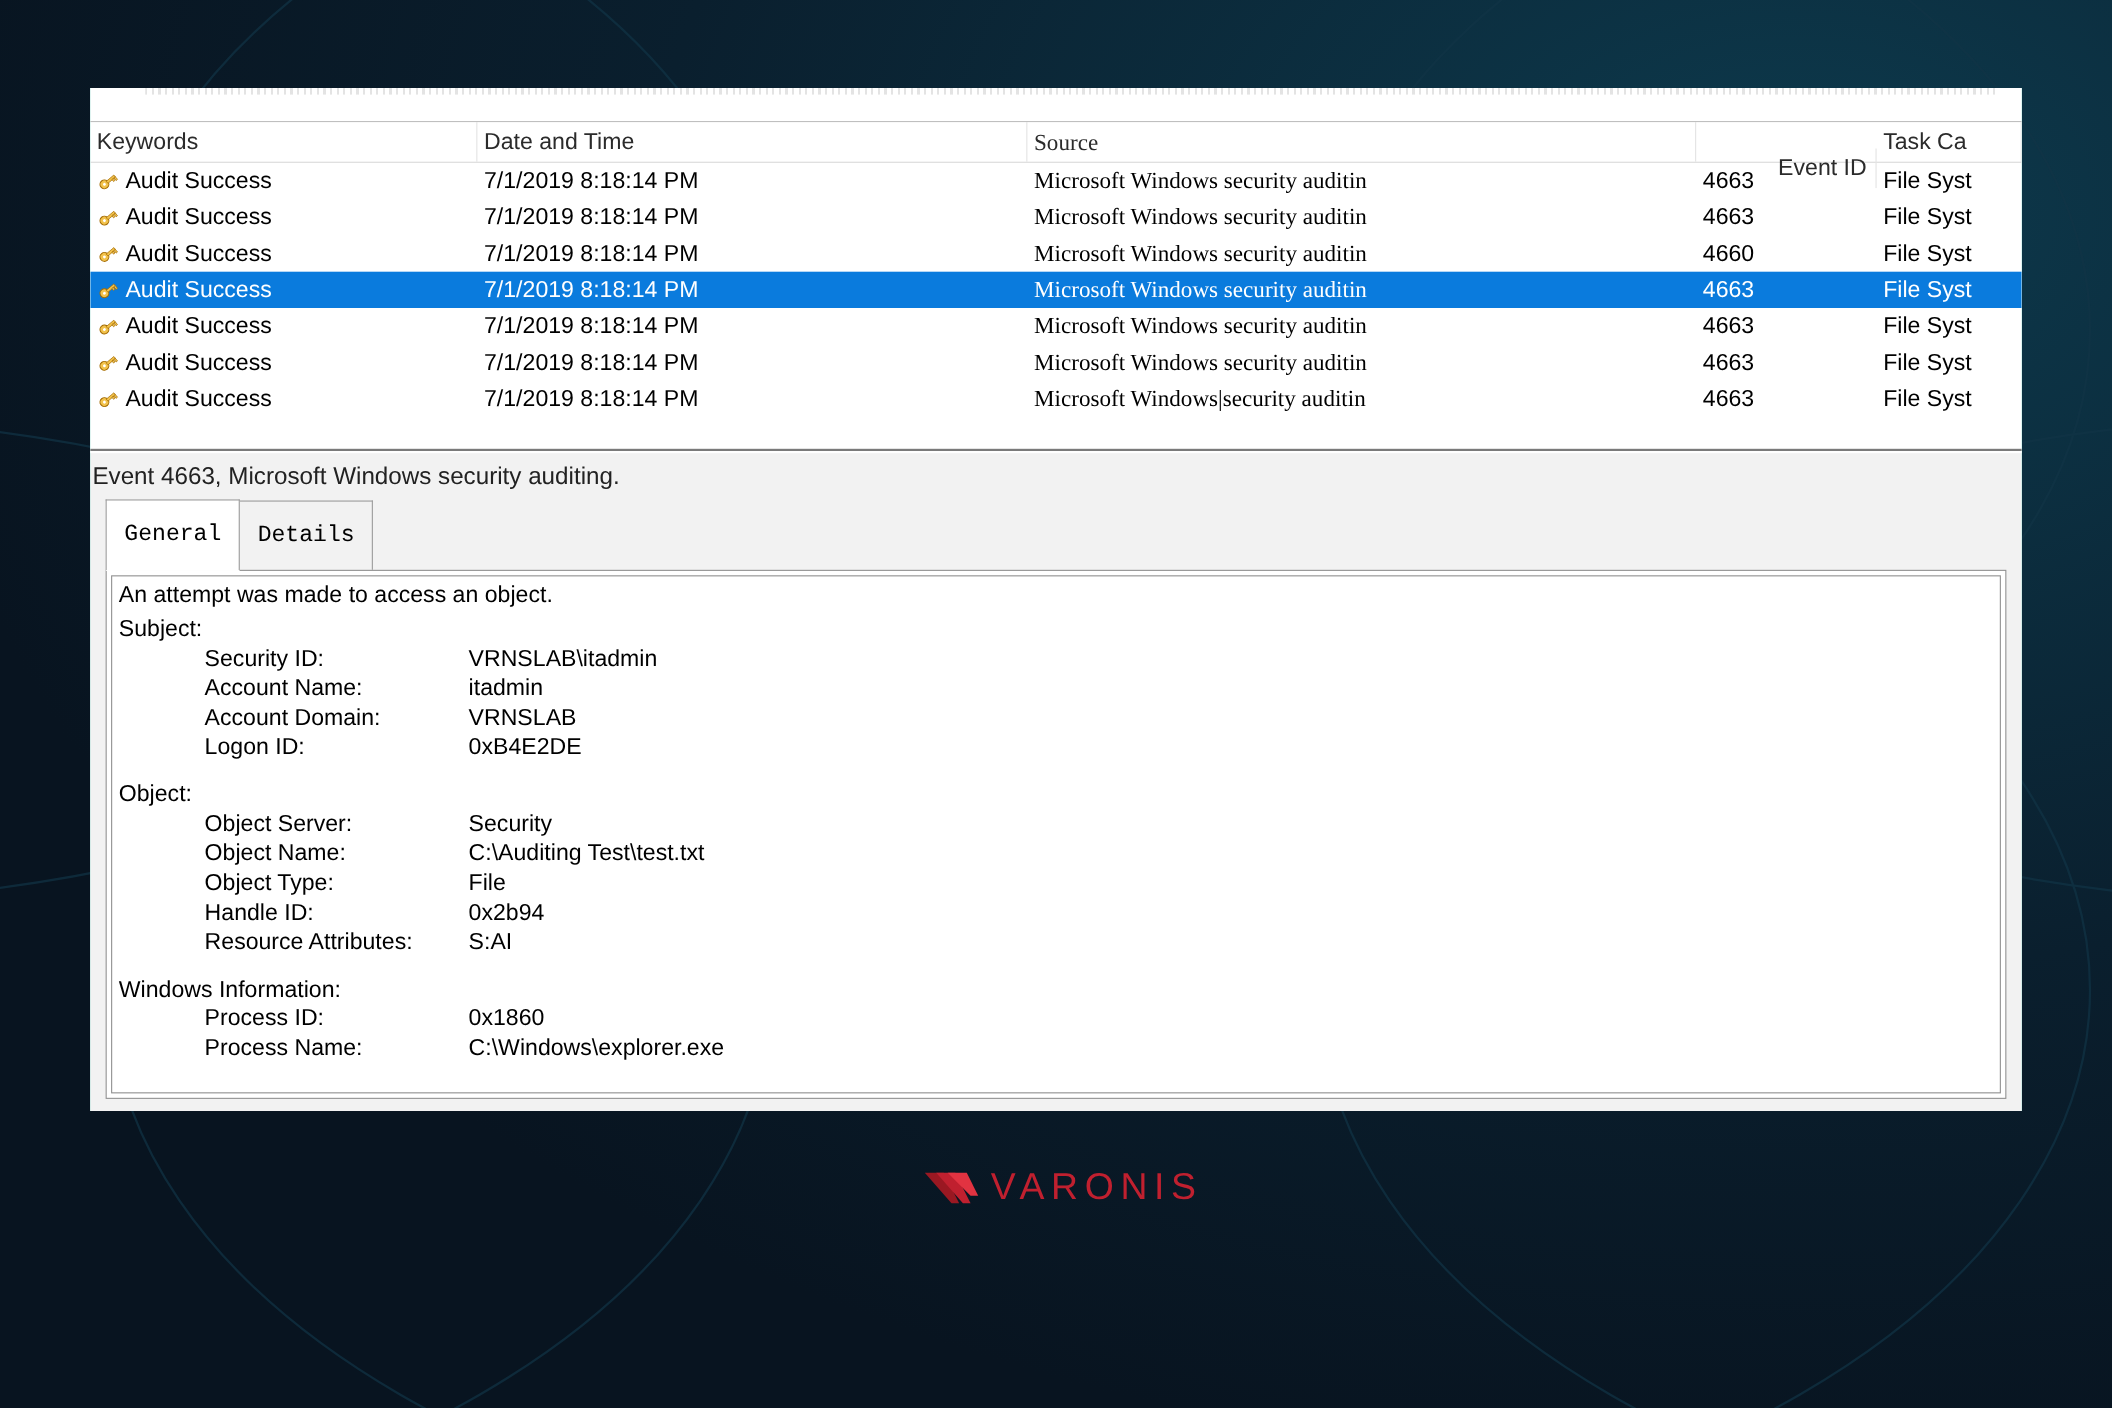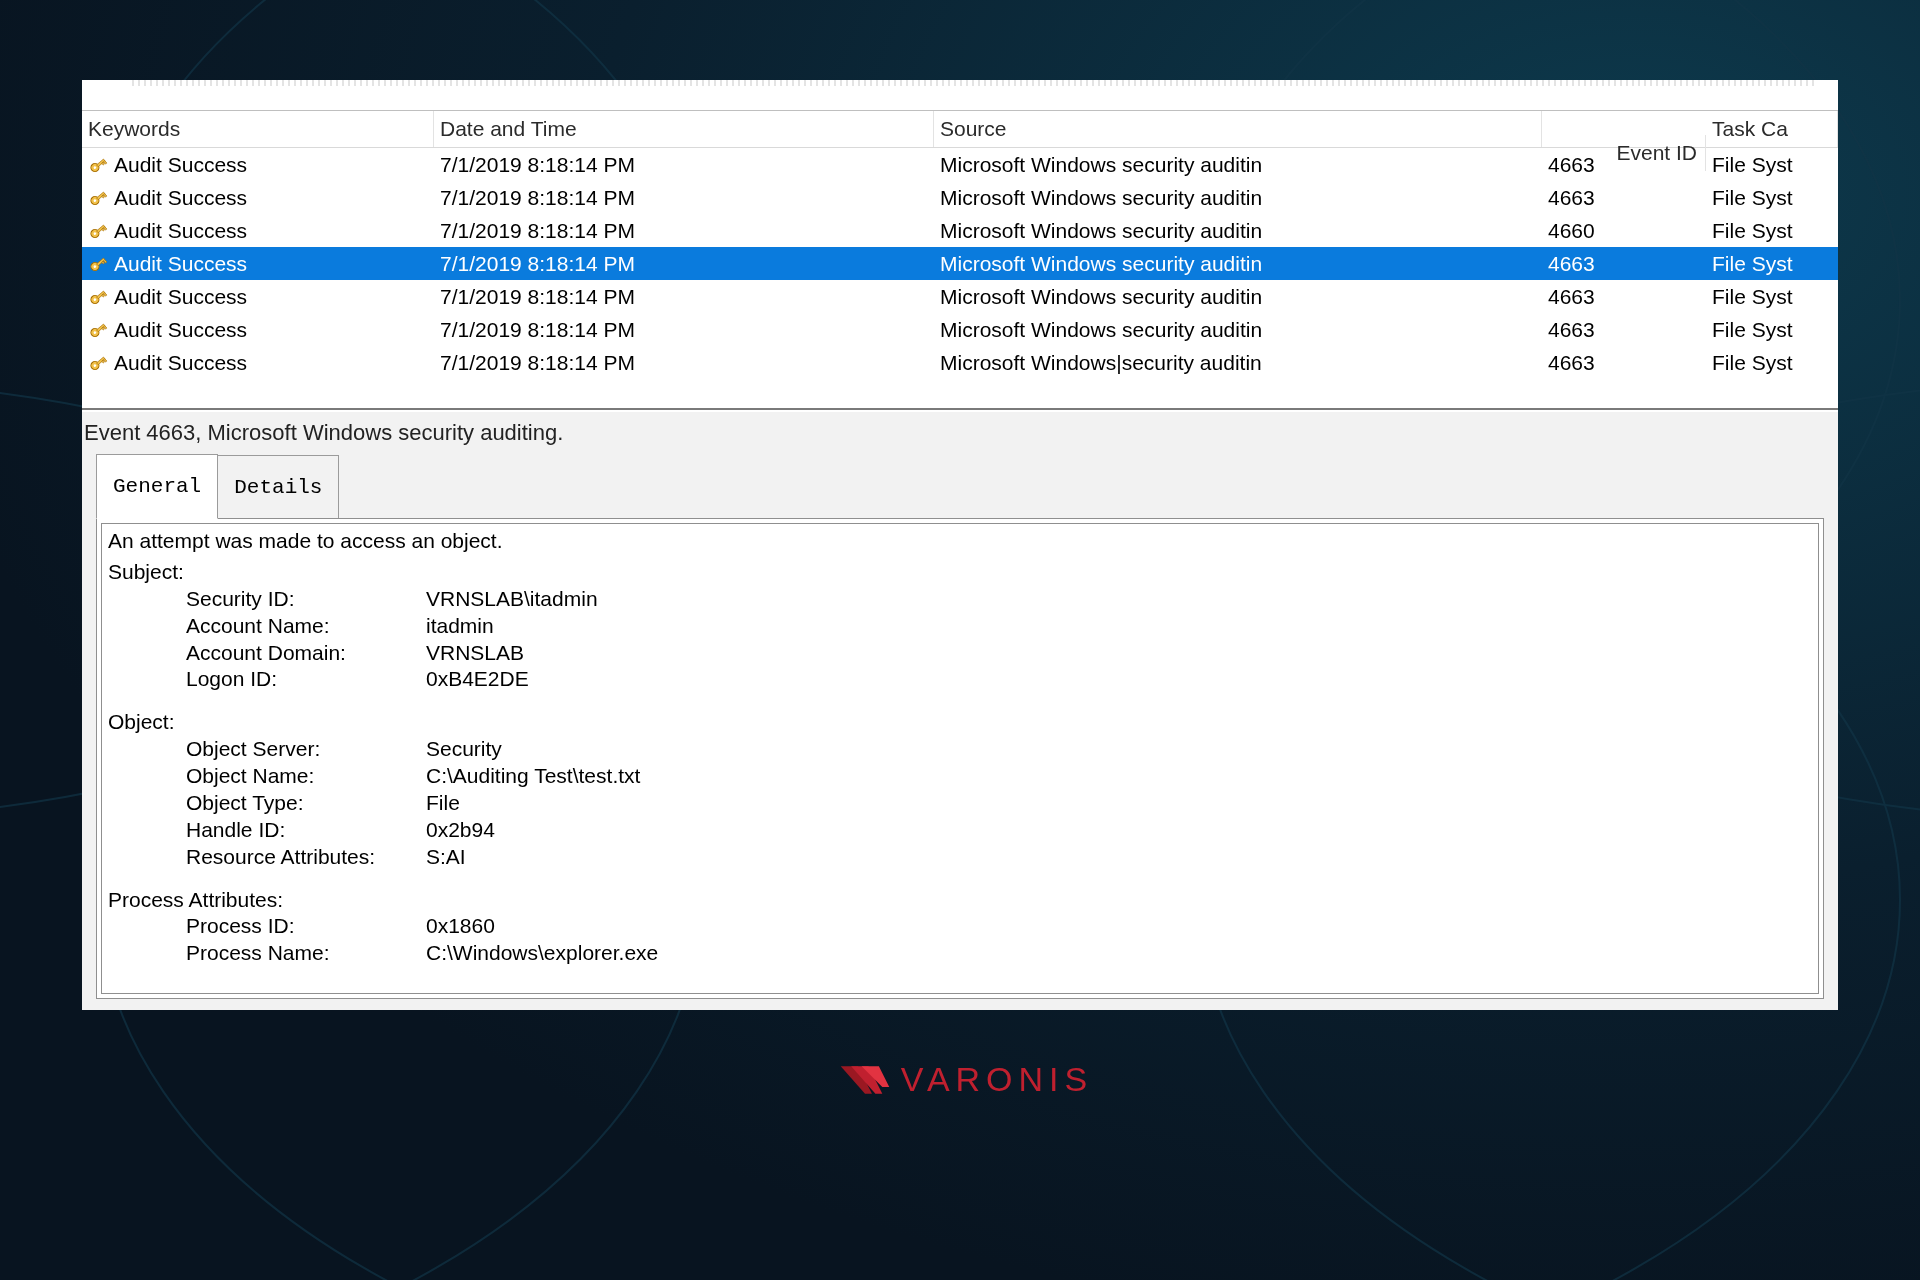--- a/index.html
+++ b/index.html
@@ -102,21 +102,21 @@
     box-sizing: border-box;
     overflow: hidden;
     height: 100%;
     display: flex;
     align-items: center;
   }
 
   
   .col-key   { width: 352px; }
   .col-date  { width: 500px; }
-  .col-src   { width: 608px; }
+  .col-src   { width: 608px; font-family: Liberation Serif, serif; }
   .col-eid   { width: 164px; padding-right: 8px; }
   .col-task  { width: 132px; border-right: none; }
 
   .list-header .col-eid { justify-content: flex-end; margin-top: 48px; }
 
   .key-icon {
     width: 20px;
     height: 20px;
     margin-right: 6px;
     flex: 0 0 auto;
@@ -506,21 +506,21 @@
       <span class="indent"></span>
       <span class="k">Handle ID:</span>
       <span class="v">0x2b94</span>
     </div>
           <div class="kv">
       <span class="indent"></span>
       <span class="k">Resource Attributes:</span>
       <span class="v">S:AI</span>
     </div>
           <div style="height:12px"></div>
-          <div class="section-title">Process Attributes:</div>
+          <div class="section-title">Windows Information:</div>
           <div class="kv">
       <span class="indent"></span>
       <span class="k">Process ID:</span>
       <span class="v">0x1860</span>
     </div>
           <div class="kv">
       <span class="indent"></span>
       <span class="k">Process Name:</span>
       <span class="v">C:\Windows\explorer.exe</span>
     </div>

